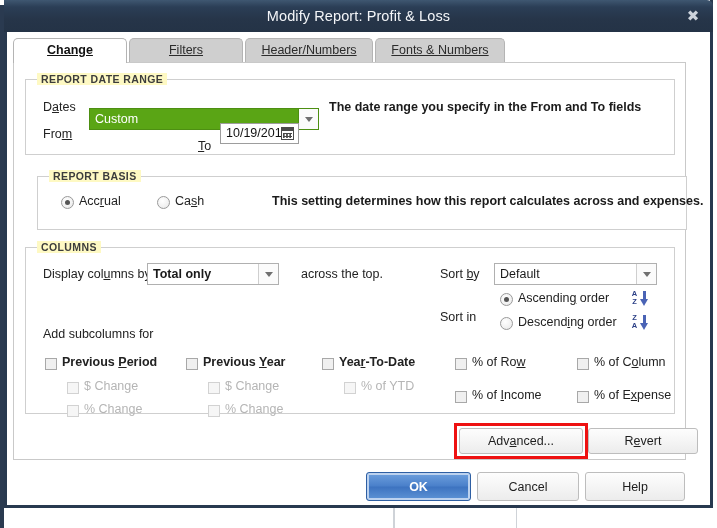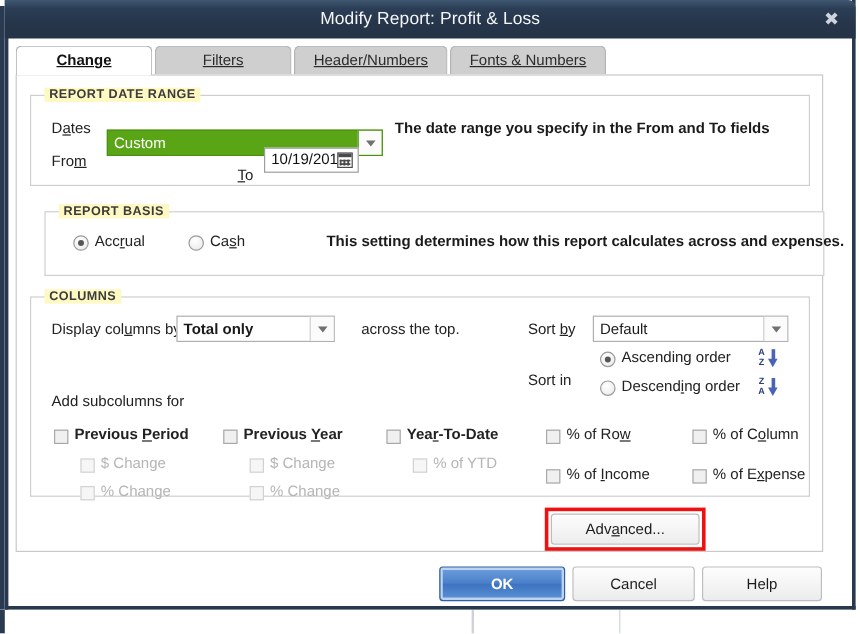--- a/index.html
+++ b/index.html
@@ -352,20 +352,23 @@
       </div>
       <div class="cbox" style="left:551px; top:143px;"></div>
       <div class="lbl" style="left:568px; top:140px;">
         % of E<u>x</u>pense
       </div>
     </div>
 
     <div class="btn" style="left:445px; top:365px; width:124px; height:26px;">
       <span>Adv<u>a</u>nced...</span>
     </div>
+    <div class="btn" style="left:574px; top:365px; width:110px; height:26px;">
+      <span>R<u>e</u>vert</span>
+    </div>
     <div class="redbox" style="left:440px; top:360px; width:134px; height:36px;"></div>
   </div>
 
   <div class="btn primary" style="left:366px; top:472px; width:105px; height:29px;">
     <span>OK</span>
   </div>
   <div class="btn" style="left:477px; top:472px; width:102px; height:29px;">
     <span>Cancel</span>
   </div>
   <div class="btn" style="left:585px; top:472px; width:100px; height:29px;">

